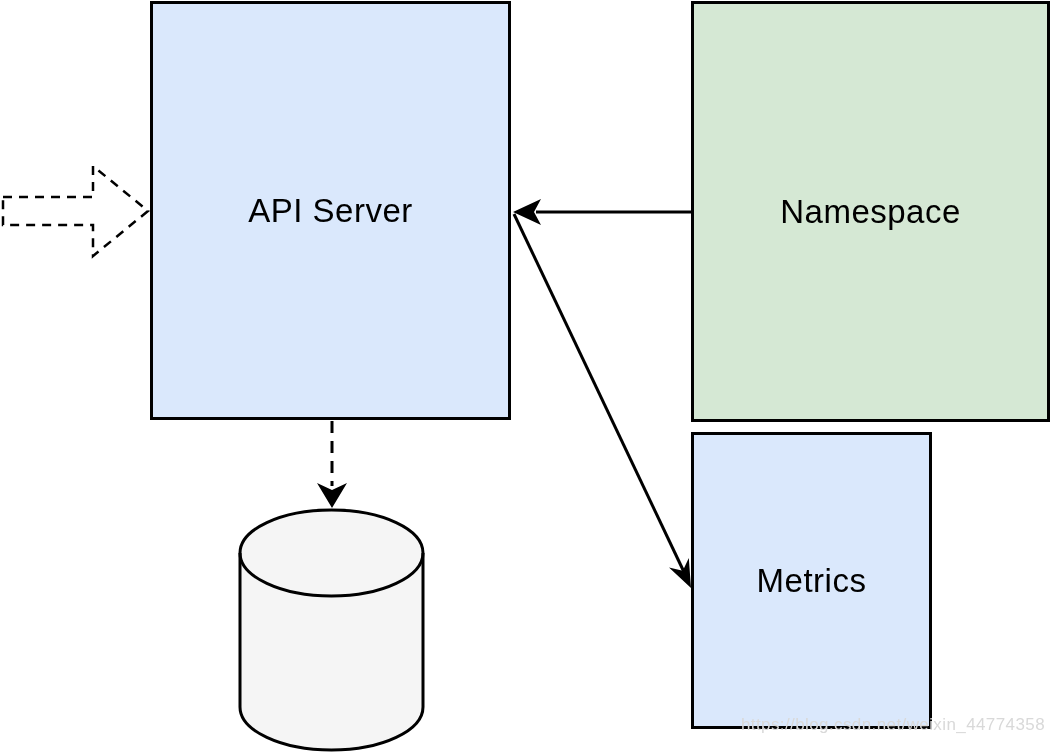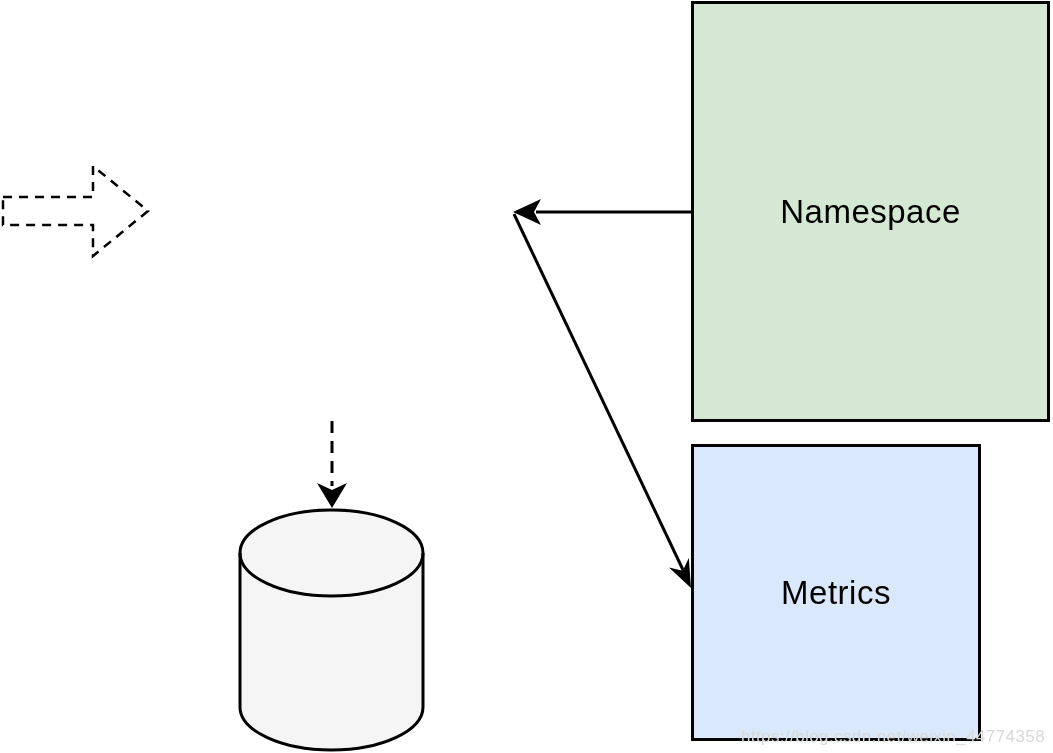--- a/index.html
+++ b/index.html
@@ -35,39 +35,39 @@
     font-size: 33px;
     line-height: 42px;
     color: #000000;
     z-index: 2;
     letter-spacing: 0.5px;
   }
   .node--blue  { background: #dae8fc; }
   .node--green { background: #d5e8d4; }
   .node--api     { left: 150px; top: 1px;   width: 361px; height: 419px; }
   .node--nsc     { left: 691px; top: 1px;   width: 359px; height: 421px; }
-  .node--metrics { left: 691px; top: 444px; width: 290px; height: 297px; justify-content: center; }
+  .node--metrics { left: 691px; top: 432px; width: 241px; height: 297px; justify-content: center; }
   .etcd-label {
     position: absolute;
     left: 240px;
     top: 598px;
     width: 183px;
     height: 148px;
     display: flex;
     align-items: center;
     justify-content: center;
     font-size: 34px;
     color: #333333;
     z-index: 2;
     letter-spacing: 0.5px;
   }
   .watermark {
     position: absolute;
     right: 8px;
-    bottom: 6px;
+    bottom: 18px;
     font-size: 17px;
     color: #d9d9d9;
     z-index: 5;
     letter-spacing: 0.4px;
     white-space: nowrap;
   }
 </style>
 </head>
 <body>
 
@@ -91,20 +91,23 @@
       <line x1="514" y1="214" x2="684" y2="572" stroke="#000000" stroke-width="3"></line>
       <polygon points="691,588 669,567.4 682.8,570.8 688.8,558" fill="#000000"></polygon>
     </g>
 
     <g>
       <line x1="332" y1="421" x2="332" y2="486" stroke="#000000" stroke-width="3" stroke-dasharray="12,8"></line>
       <polygon points="332,508 317,483 332,490 347,483" fill="#000000"></polygon>
     </g>
   </svg>
 
+  <div class="node node--blue node--api">
+    <span>API Server</span>
+  </div>
 
   <div class="node node--green node--nsc">
     <span>Namespace</span>
   </div>
 
   <div class="node node--blue node--metrics">
     <span>Metrics</span>
   </div>
 
 

